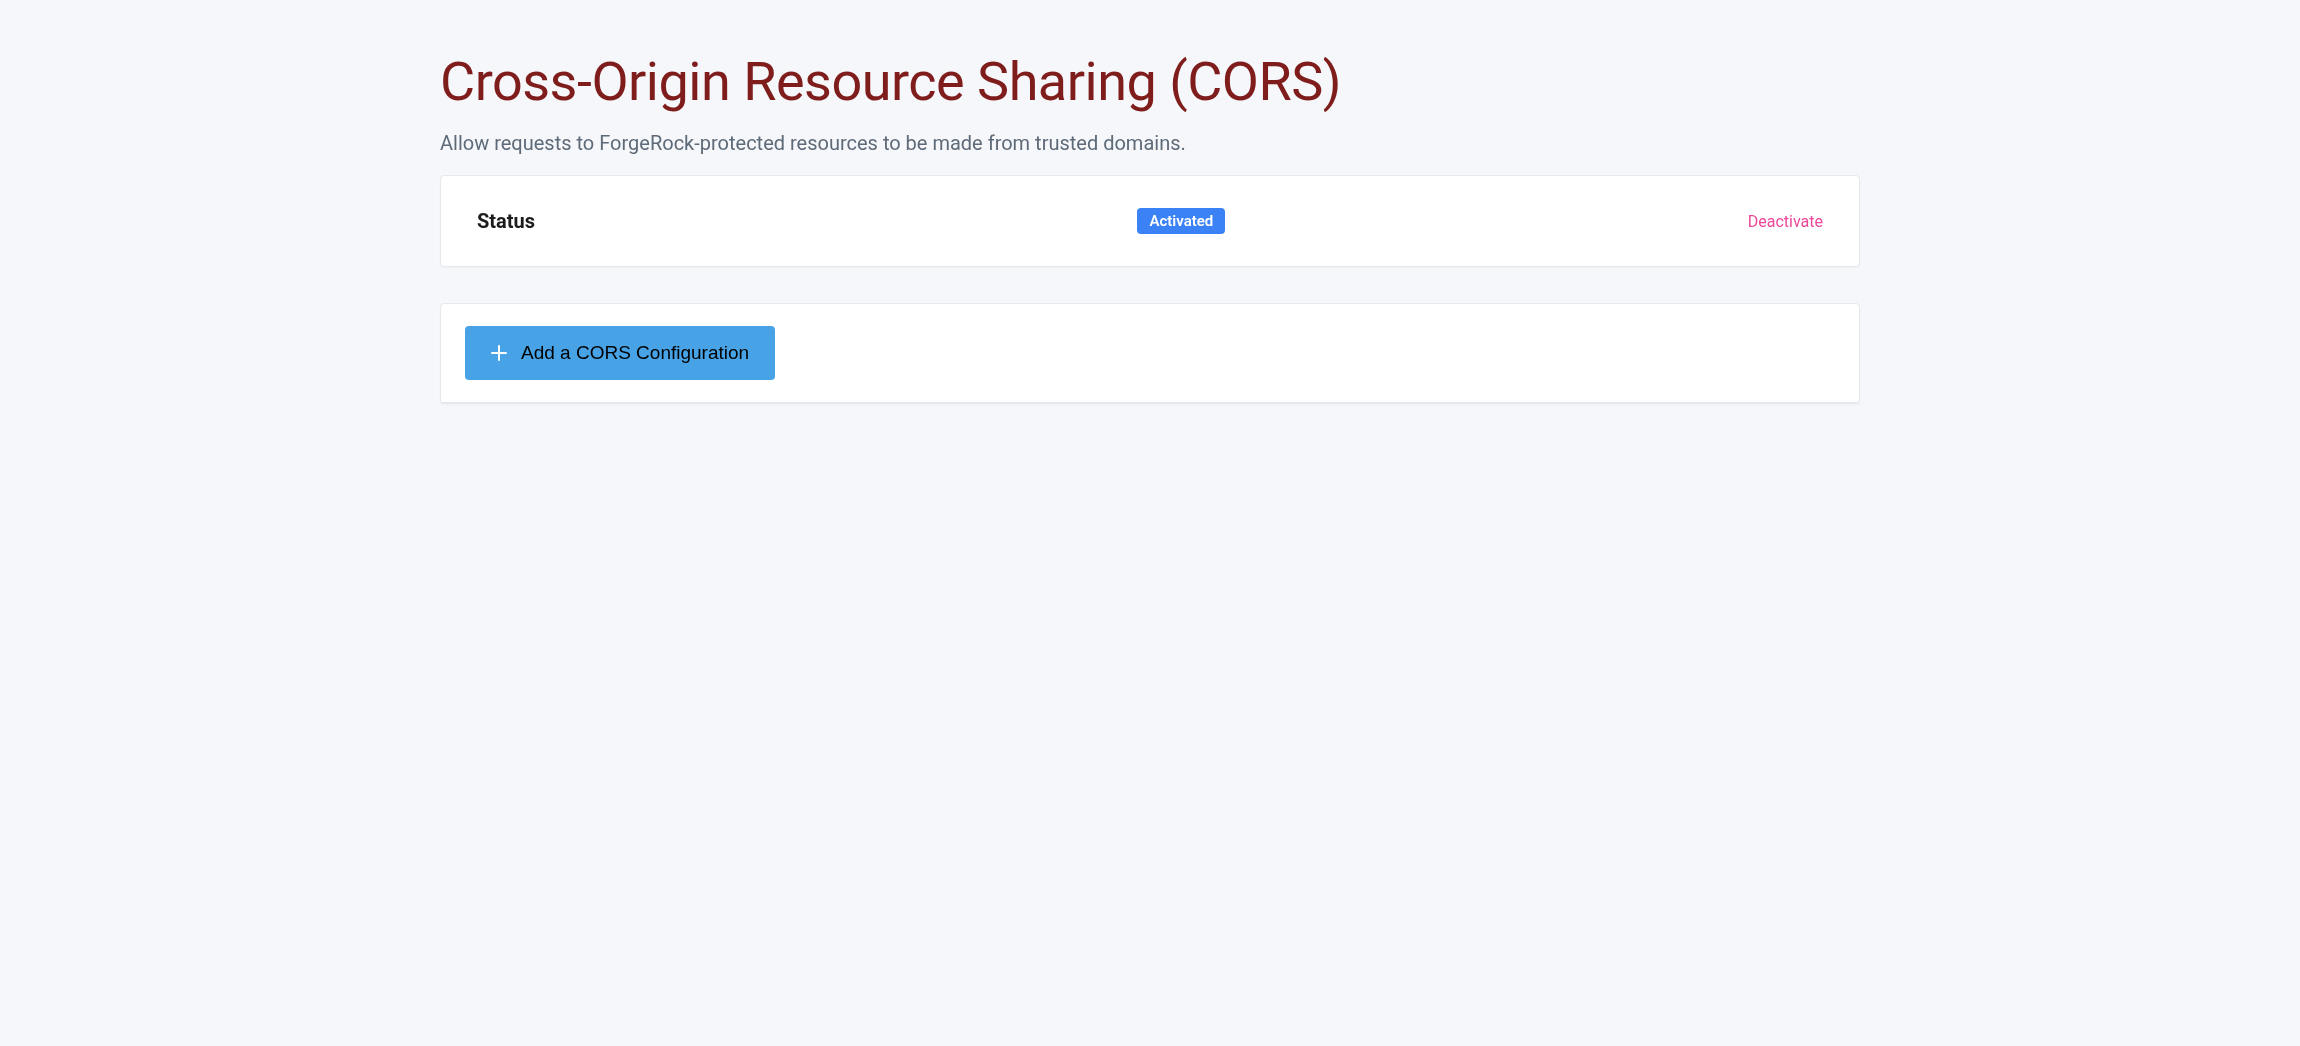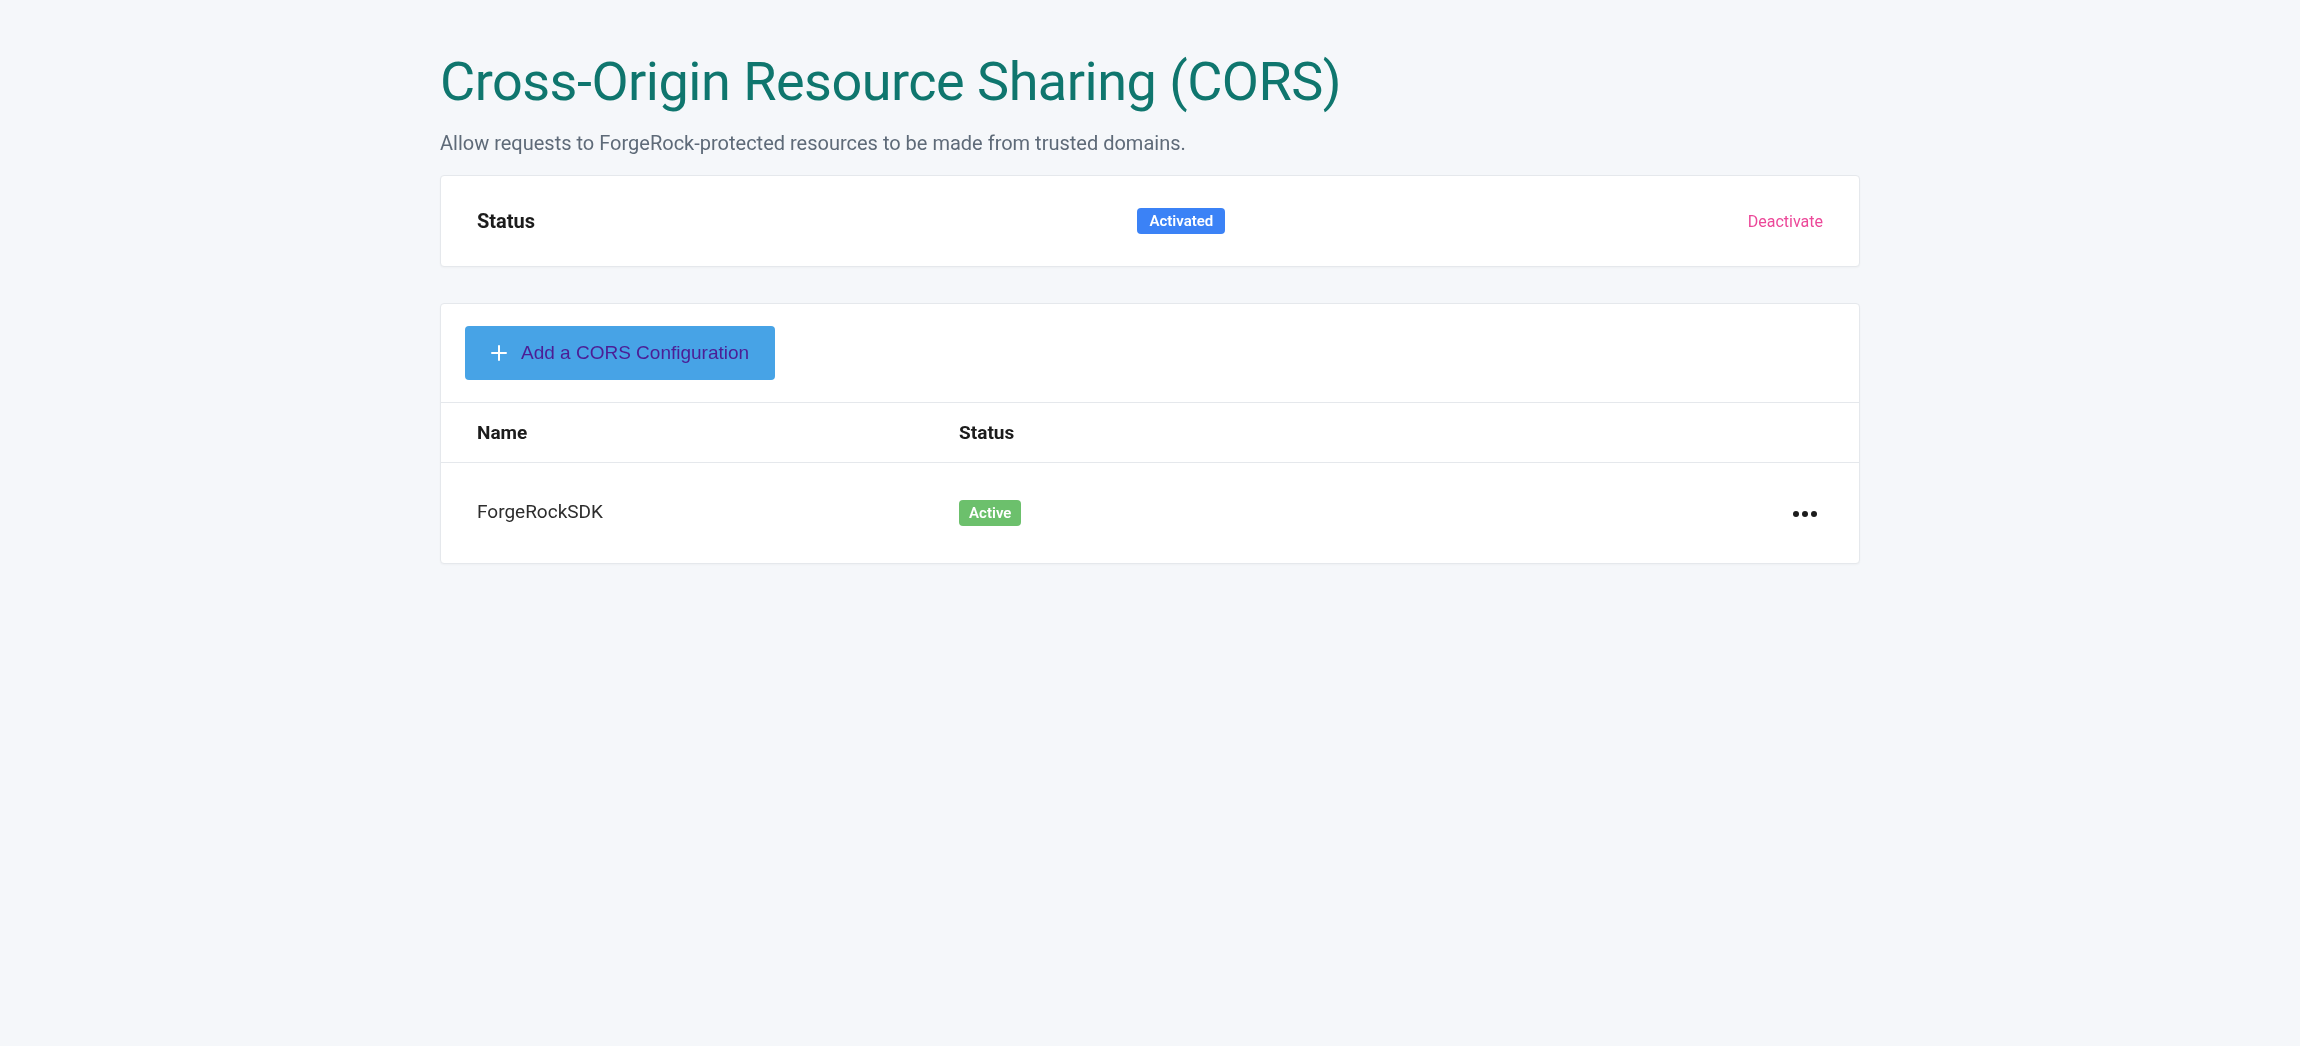--- a/index.html
+++ b/index.html
@@ -9,21 +9,21 @@
   color: #2d2d2d;
   padding: 50px 60px;
 }
 .container {
   max-width: 1420px;
   margin: 0 auto;
 }
 .page-title {
   font-size: 54px;
   font-weight: 400;
-  color: #0f766e;
+  color: #7f1d1d;
   letter-spacing: -0.5px;
   margin-bottom: 18px;
 }
 .page-subtitle {
   font-size: 20px;
   color: #5e6a78;
   margin-bottom: 20px;
 }
 .card {
   background: #fff;
@@ -69,21 +69,21 @@
 }
 .toolbar {
   padding: 22px 24px;
   border-bottom: 1px solid #e5e8ec;
 }
 .add-btn {
   display: inline-flex;
   align-items: center;
   gap: 14px;
   background: #47a3e6;
-  color: #4c1d95;
+  color: #000000;
   border: none;
   border-radius: 4px;
   font-size: 19px;
   font-weight: 400;
   padding: 16px 26px;
   cursor: pointer;
 }
 .plus-icon {
   display: inline-flex;
   align-items: center;
@@ -158,41 +158,15 @@
     <div class="toolbar">
       <button class="add-btn">
         <span class="plus-icon">
           <svg width="16" height="16" viewBox="0 0 16 16" fill="none" aria-hidden="true">
             <path d="M8 1v14M1 8h14" stroke="#fff" stroke-width="2" stroke-linecap="round"></path>
           </svg>
         </span>
         <span>Add a CORS Configuration</span>
       </button>
     </div>
-    <table class="table">
-      <thead>
-        <tr>
-          <th class="col-name">Name</th>
-          <th class="col-status">Status</th>
-          <th class="col-actions"></th>
-        </tr>
-      </thead>
-      <tbody>
-        <tr>
-          <td class="col-name">ForgeRockSDK</td>
-          <td class="col-status">
-            <span class="row-badge">Active</span>
-          </td>
-          <td class="col-actions">
-            <button class="more-btn">
-              <span class="more-dots">
-                <span></span>
-                  <span></span>
-                  <span></span>
-              </span>
-            </button>
-          </td>
-        </tr>
-      </tbody>
-    </table>
   </div>
 
 </div>
 
 </body></html>

